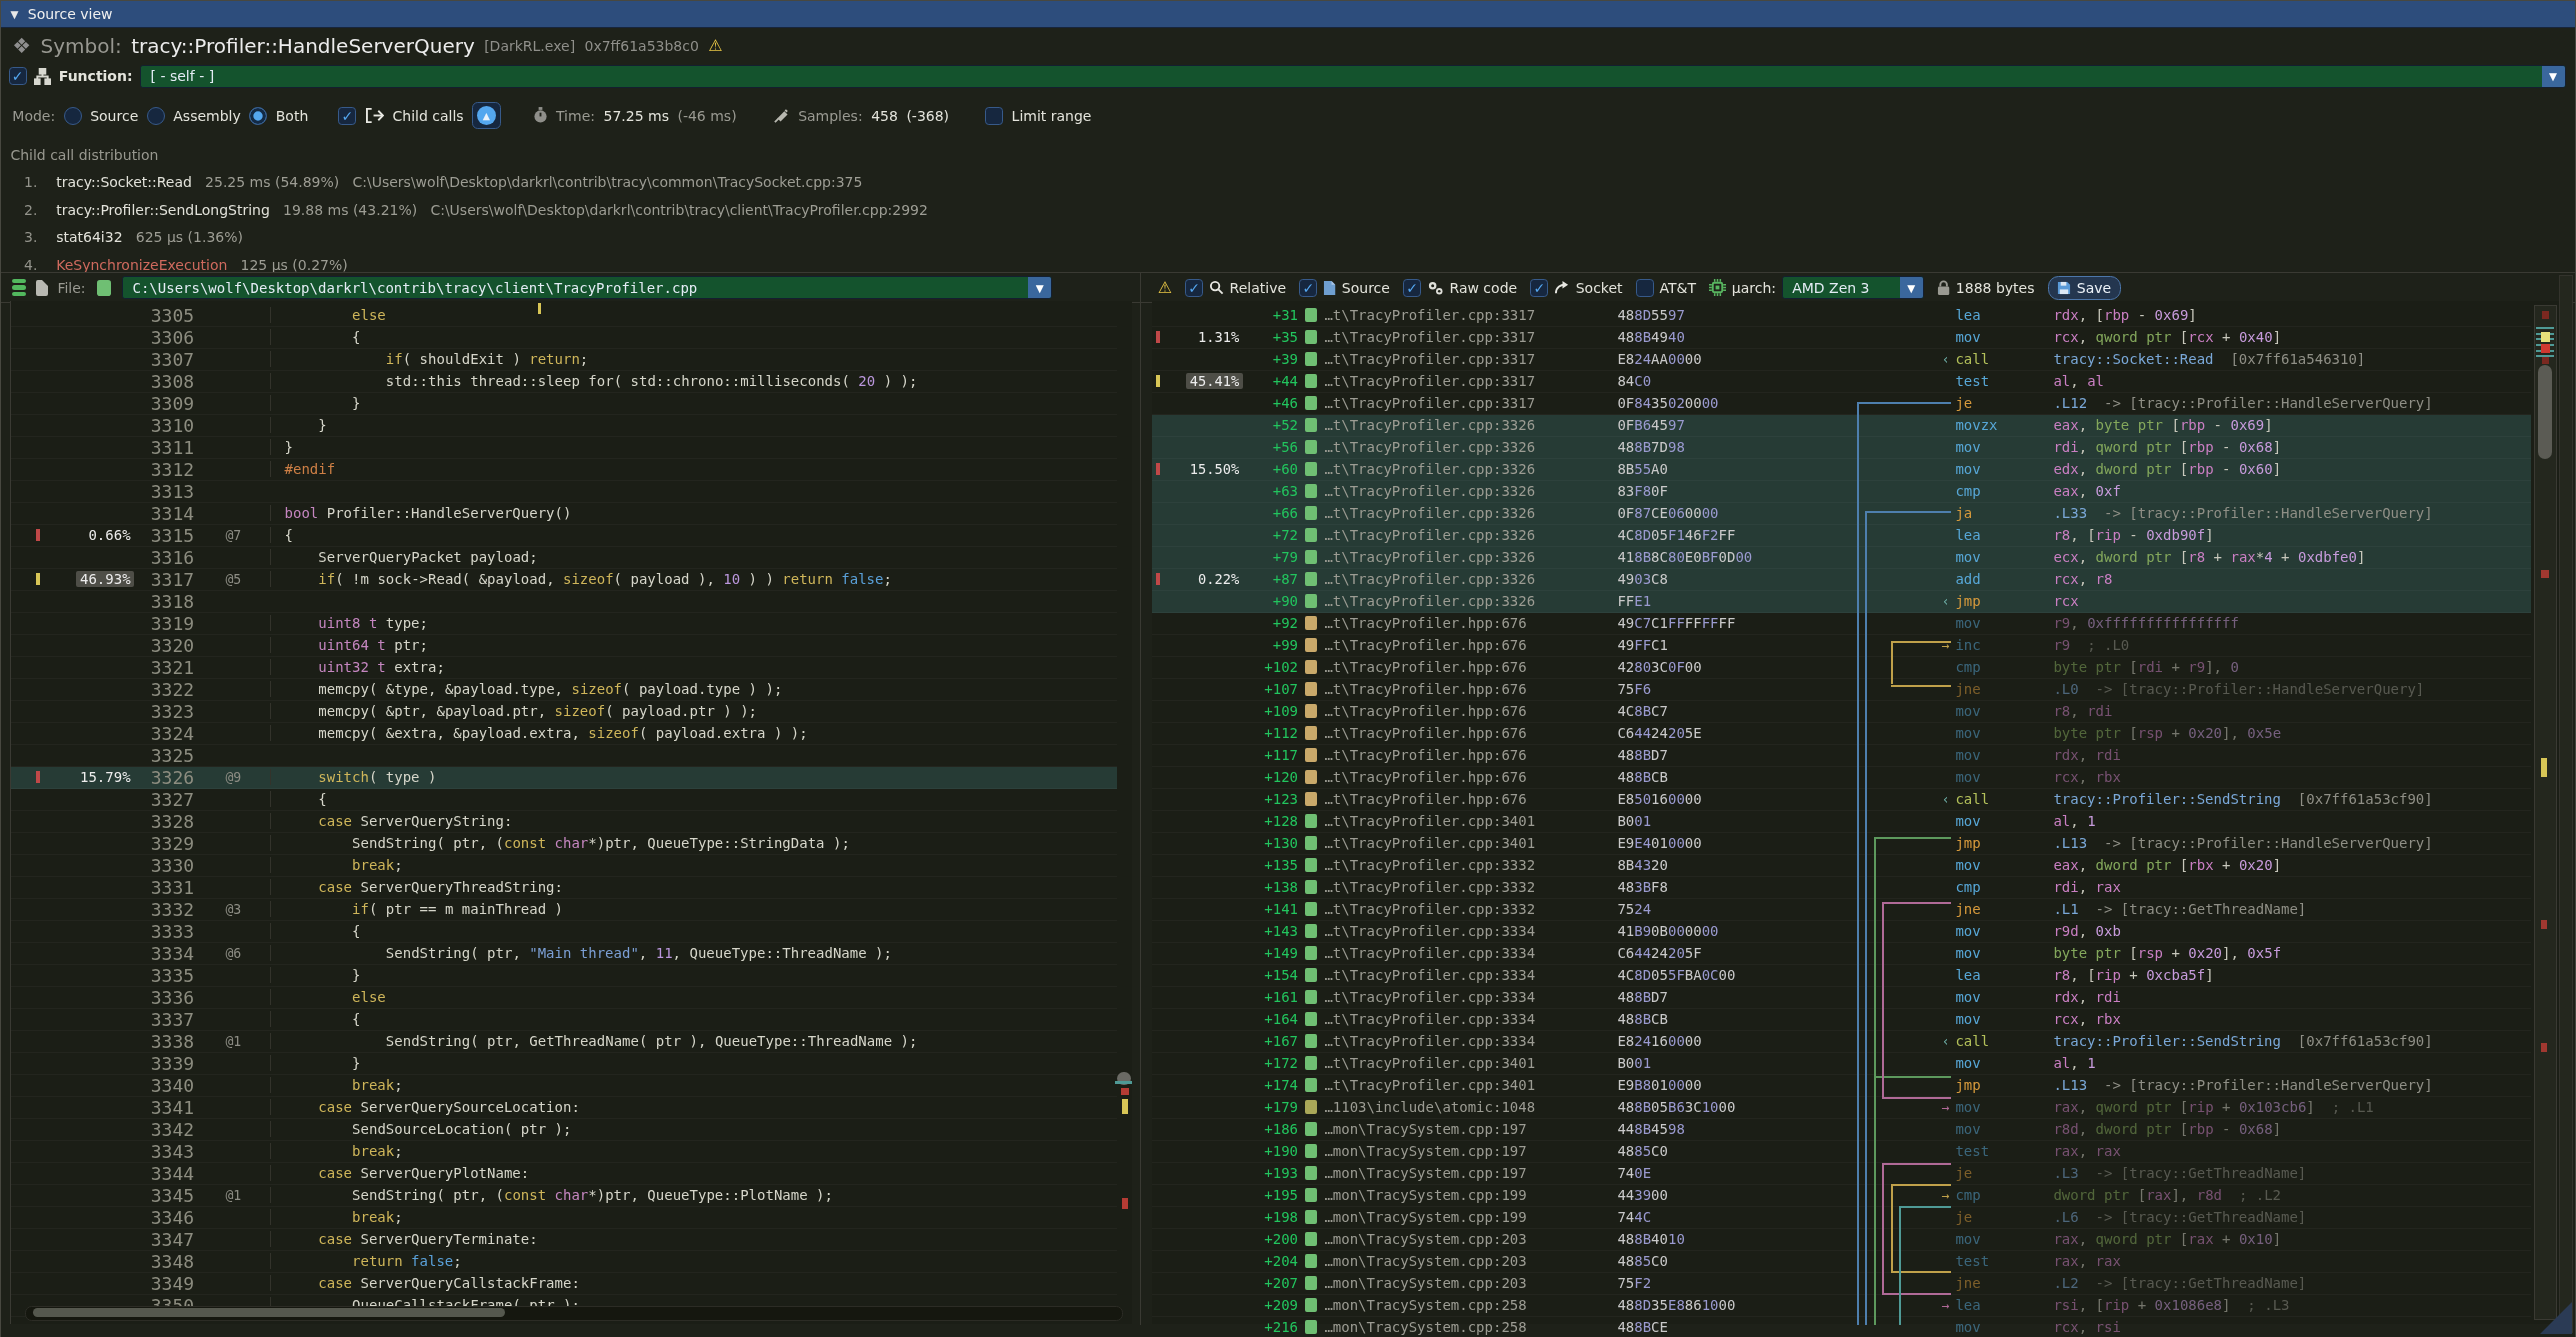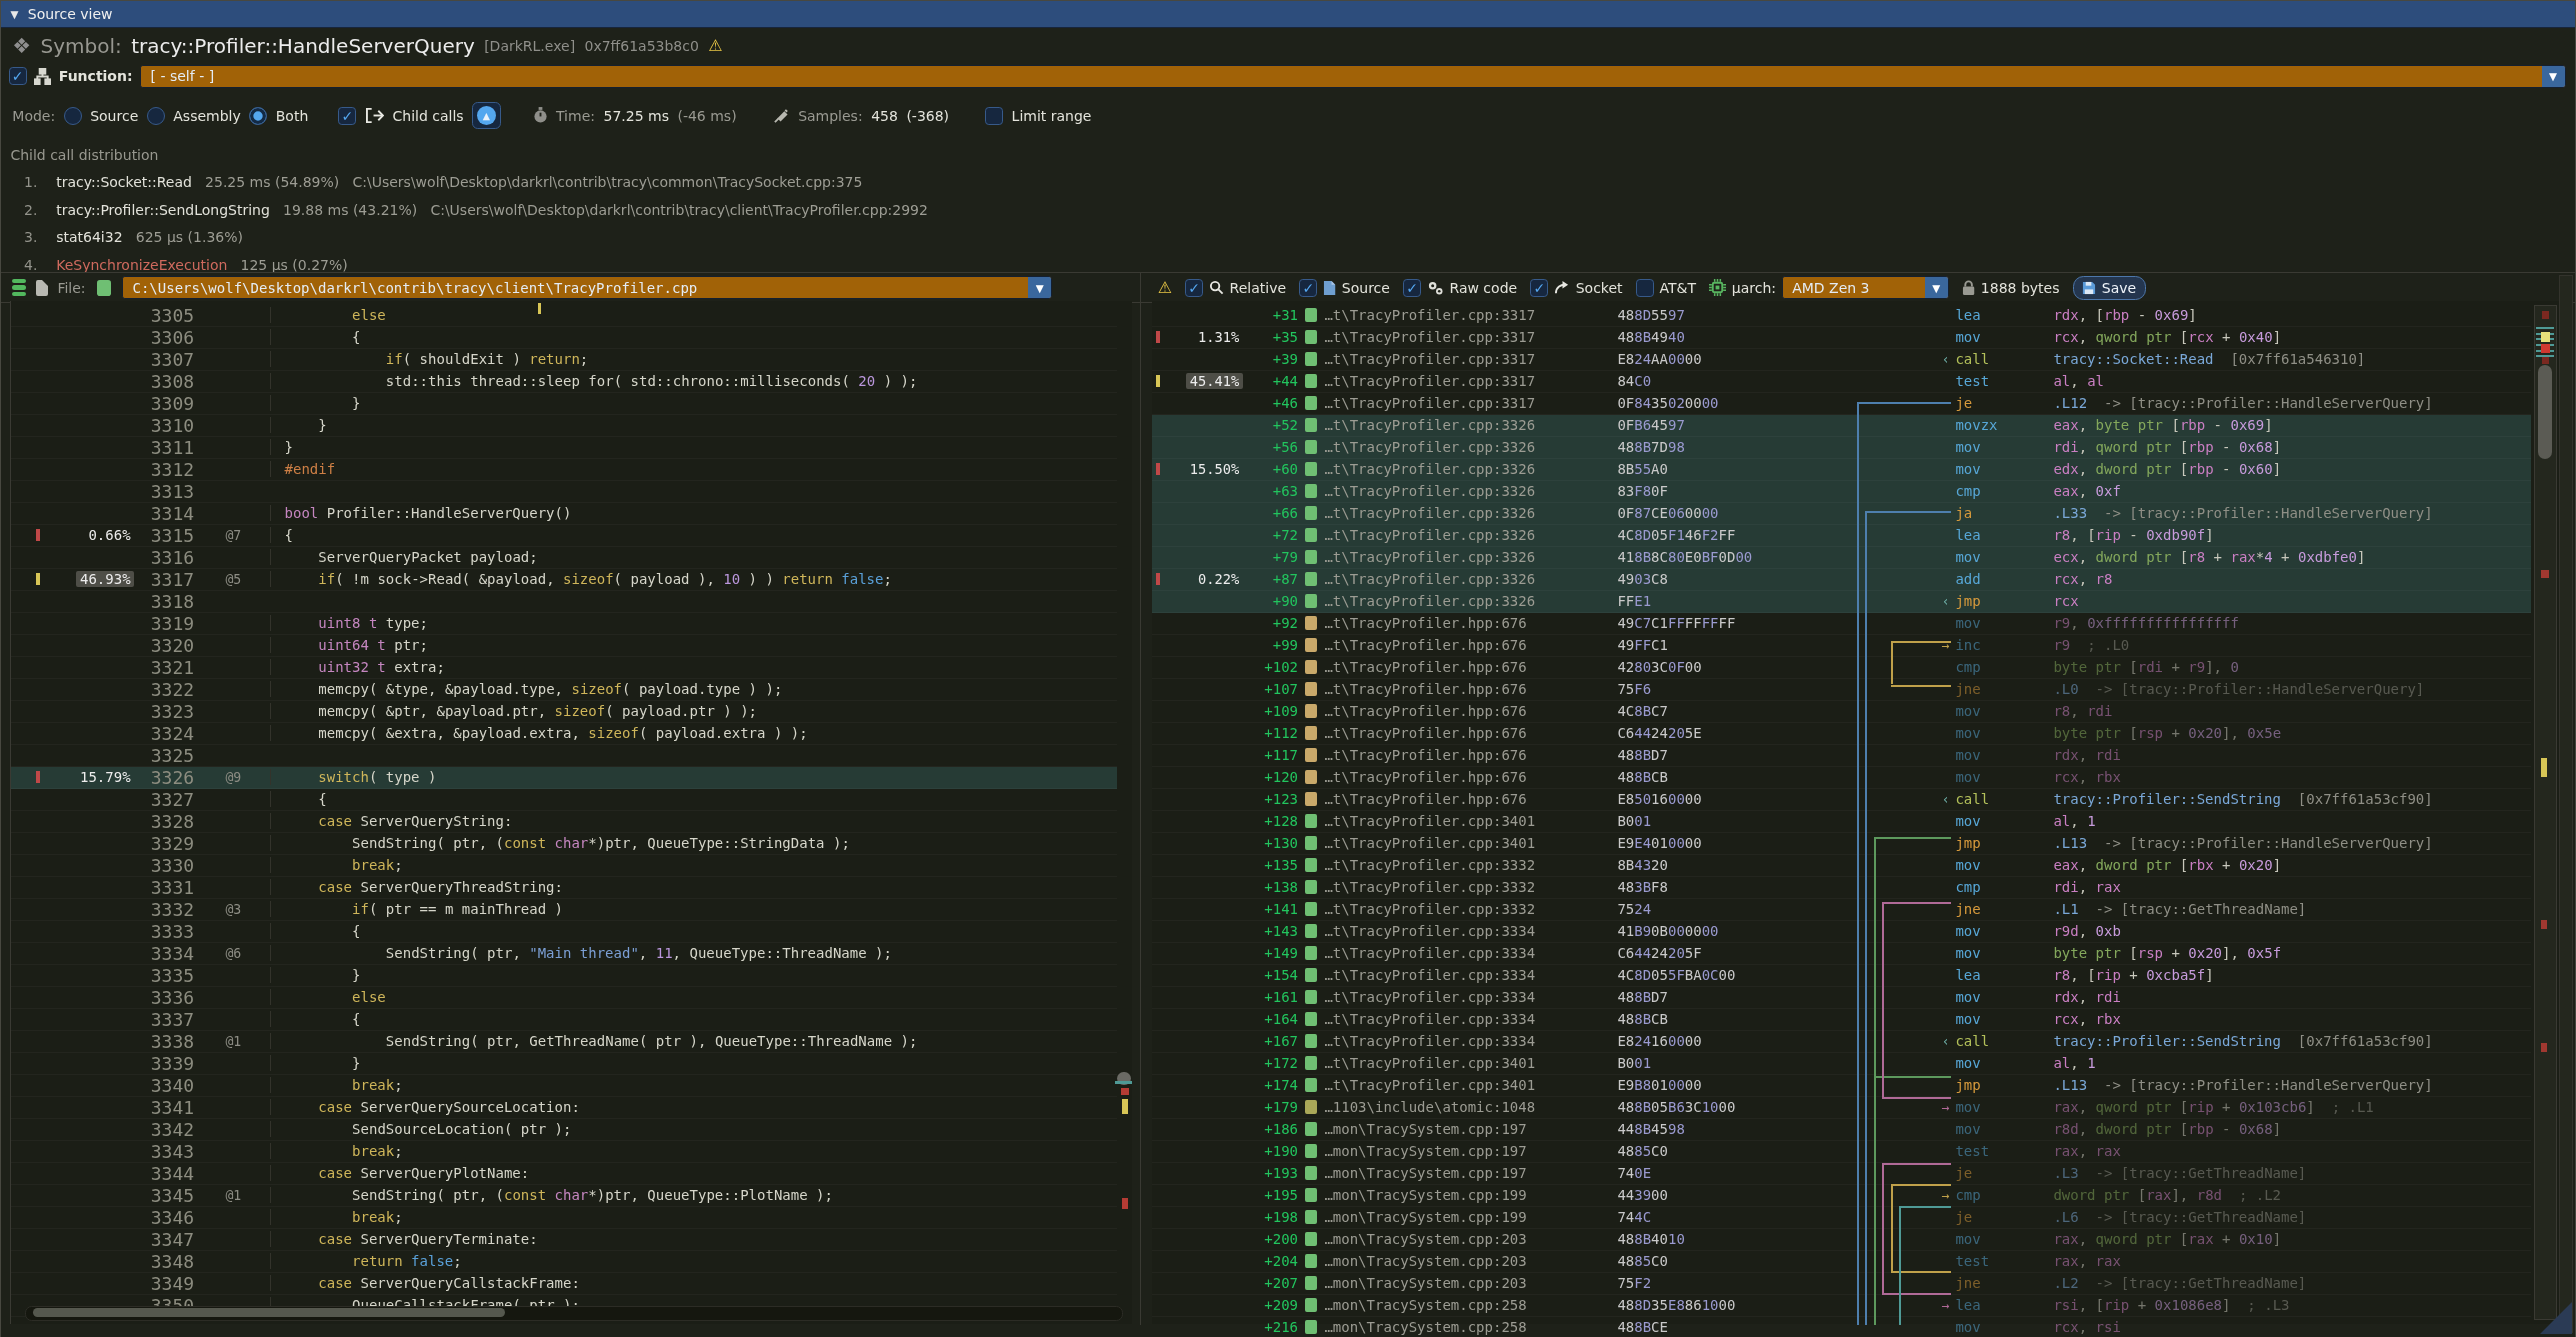--- a/index.html
+++ b/index.html
@@ -16,21 +16,21 @@
   .sym-name{color:#ececec;font-size:20px;}
   .sym-dim{color:#8f8f8a;font-size:14px;}
   .warn{color:#e7c545;font-size:16px;}
   
   .fnrow{position:absolute;left:0;top:63px;right:0;height:24.6px;display:flex;align-items:center;gap:7.6px;padding-left:7.6px;}
   .cb{width:18px;height:18px;border-radius:3.8px;background:#16273f;border:0.9px solid #375a8a;box-sizing:border-box;
       display:inline-flex;align-items:center;justify-content:center;flex:none;}
   .cb.on::after{content:"✓";color:#54a7ef;font-size:14px;font-weight:bold;line-height:1;}
   .rad{width:18px;height:18px;border-radius:50%;background:#16273f;border:0.9px solid #375a8a;box-sizing:border-box;flex:none;}
   .rad.on{background:#54a7ef;box-shadow:inset 0 0 0 3.3px #132a45;}
-  .combo{background:#a16207;border:0.9px solid #141f30;border-radius:2.8px;height:23px;display:flex;align-items:center;
+  .combo{background:#14532d;border:0.9px solid #141f30;border-radius:2.8px;height:23px;display:flex;align-items:center;
          color:#e4ecf5;font-size:14px;box-sizing:border-box;}
   .combo .cval{flex:1;padding:0 9.4px;white-space:nowrap;overflow:hidden;}
   .combo .cbtn{width:23px;align-self:stretch;background:#3a679d;border-radius:0 1.9px 1.9px 0;display:flex;align-items:center;justify-content:center;color:#fff;font-size:10.4px;}
   .ui-label{color:#9a9a92;font-size:14px;}
   .ui-text{color:#e4e4dc;font-size:14px;}
   
   .moderow{position:absolute;left:0;top:92px;right:0;height:45px;display:flex;align-items:center;gap:8.5px;padding-left:11.3px;font-size:14px;}
   .upbtn{width:26.4px;height:24.6px;border-radius:5.7px;background:#16273f;border:0.9px solid #375a8a;display:flex;align-items:center;justify-content:center;}
   .upbtn .dot{width:19px;height:19px;border-radius:50%;background:#54a7ef;display:flex;align-items:center;justify-content:center;color:#eaf2fb;font-size:9.4px;}
   
@@ -292,21 +292,21 @@
         <span class="svgi">
             <svg width="17" height="17" viewBox="0 0 18 18">
               <rect x="4" y="4" width="10" height="10" rx="1.5" fill="none" stroke="#58b560" stroke-width="2"></rect>
               <rect x="7" y="7" width="4" height="4" fill="#58b560"></rect>
               <g stroke="#58b560" stroke-width="1.6">
                 <path d="M6 0v3M9 0v3M12 0v3M6 15v3M9 15v3M12 15v3M0 6h3M0 9h3M0 12h3M15 6h3M15 9h3M15 12h3"></path>
               </g>
             </svg>
           </span>
         <span class="tb-label">μarch:</span>
-        <span class="combo" style="width:167px">
+        <span class="combo" style="width:142px">
           <span class="cval">AMD Zen 3</span>
           <span class="cbtn">▼</span>
         </span>
       </span>
       <span class="tb-item">
         <span class="svgi">
             <svg width="13.2" height="16" viewBox="0 0 14 17">
               <rect x="1" y="7" width="12" height="9" rx="1.5" fill="#9a9a92"></rect>
               <path d="M3.5 7V5a3.5 3.5 0 017 0v2" fill="none" stroke="#9a9a92" stroke-width="2"></path>
             </svg>

